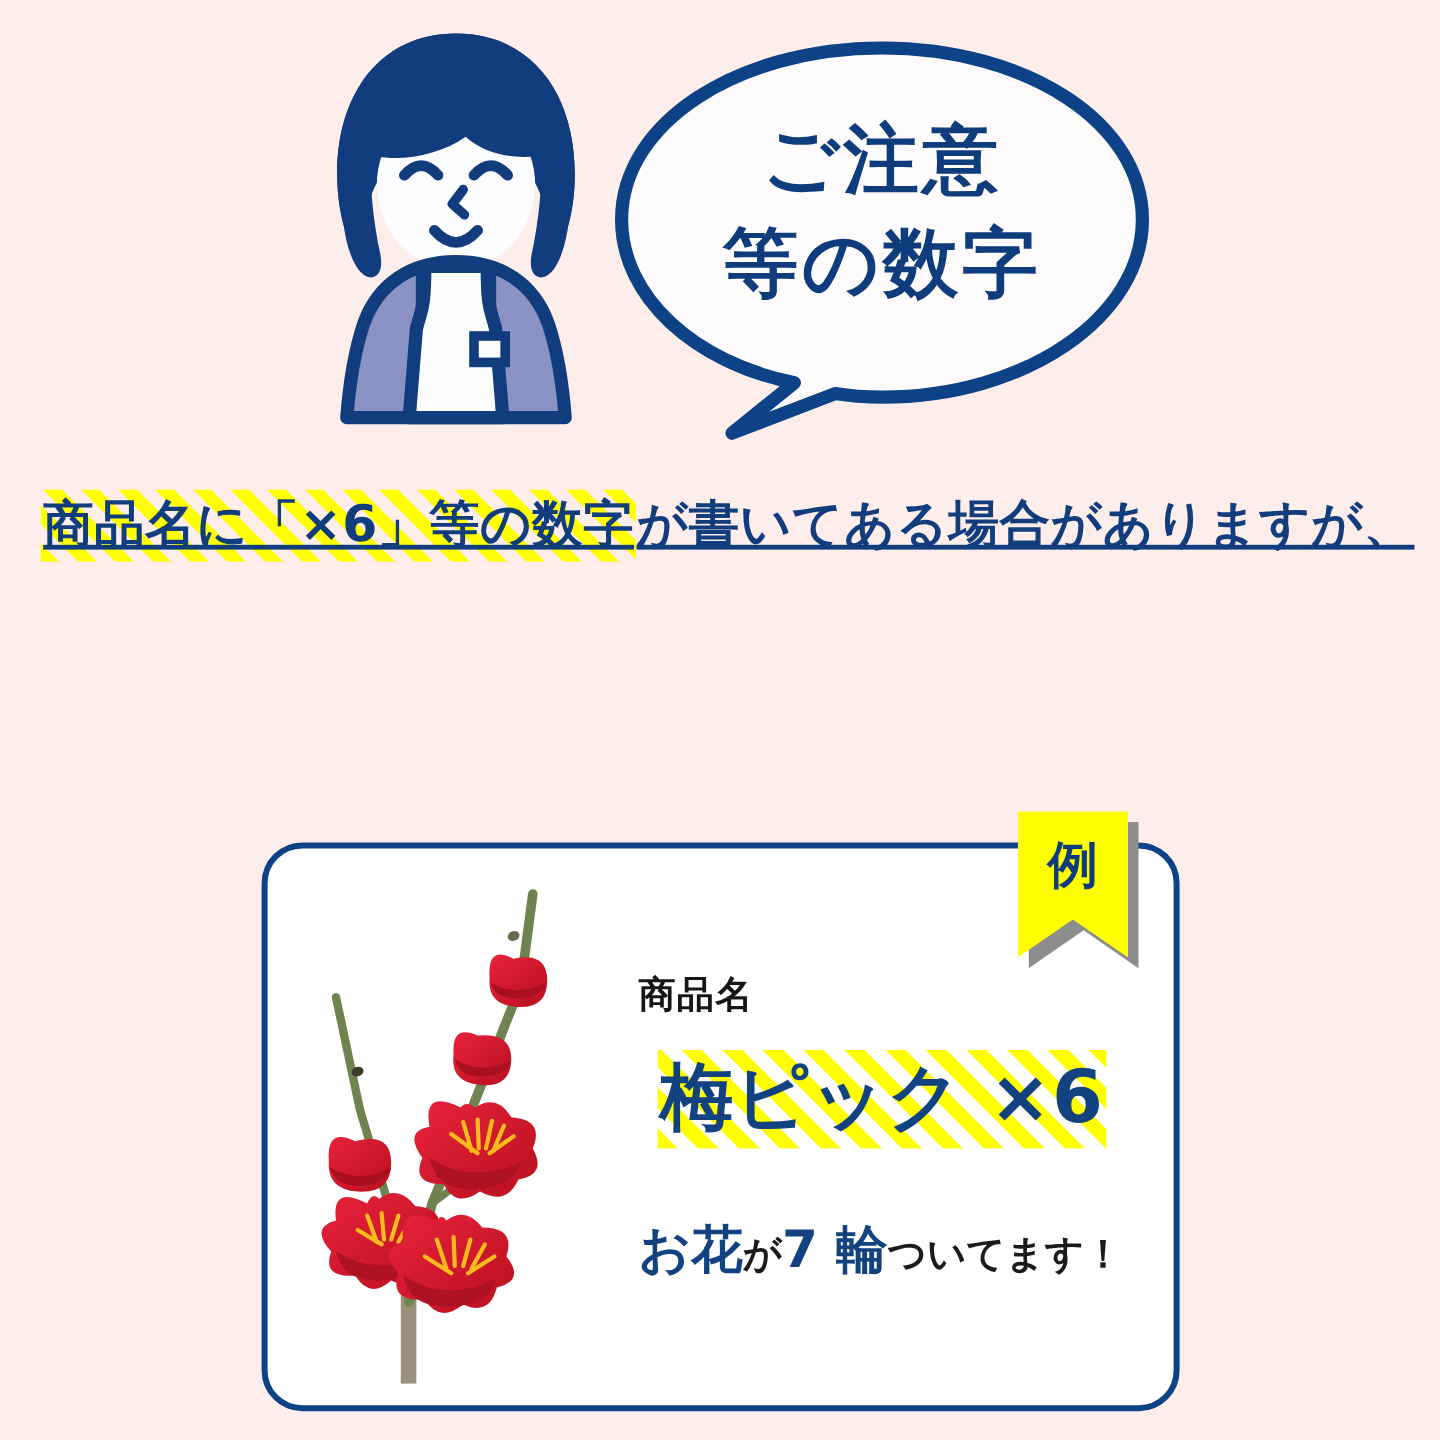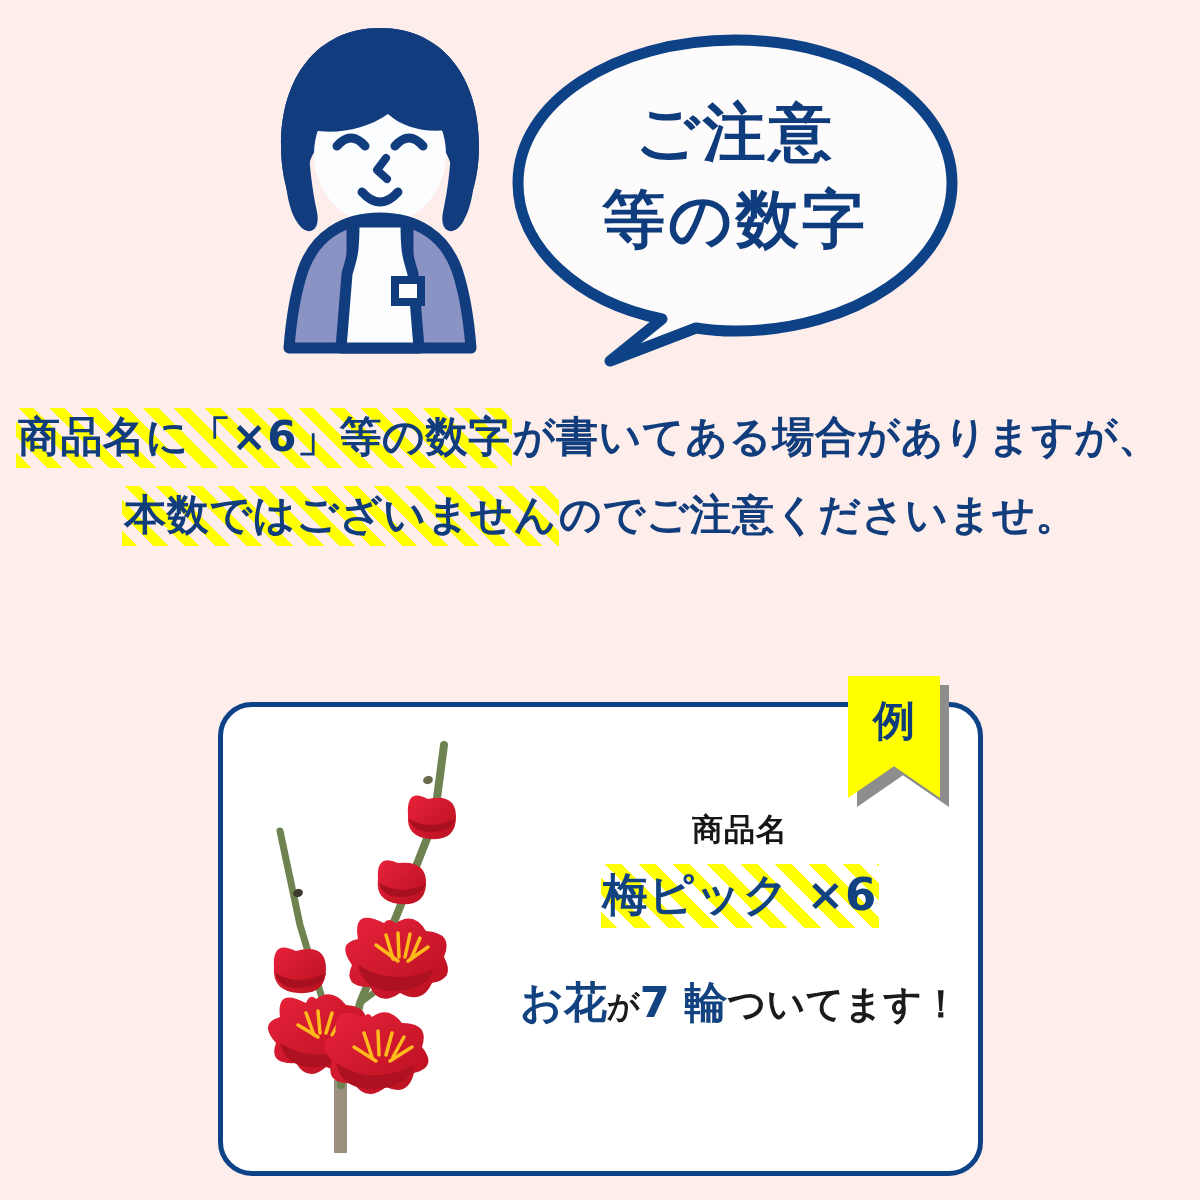--- a/index.html
+++ b/index.html
@@ -70,21 +70,21 @@
   }
   .notice-line {
     display: block;
     color: #123d7d;
     font-size: 42px;
     font-weight: 700;
     line-height: 78px;
     letter-spacing: 0.5px;
     white-space: nowrap;
   }
-  .notice-line.l1 { text-align: left; padding-left: 16px; }
+  .notice-line.l1 { text-align: left; padding-left: 34px; text-decoration: underline; }
 
   
   .mark {
     background-image: repeating-linear-gradient(
       45deg,
       #ffff00 0px,
       #ffff00 11px,
       rgba(255,255,255,0) 11px,
       rgba(255,255,255,0) 22px
     );
@@ -149,60 +149,59 @@
   .flower-art {
     position: absolute;
     left: 248px;
     top: 735px;
     width: 250px;
     height: 420px;
   }
 
   .card-body {
     position: absolute;
-    left: 505px;
+    left: 532px;
     top: 812px;
     width: 470px;
-    text-align: center;
   }
   .field-label {
     color: #161616;
     font-size: 31px;
     font-weight: 700;
     letter-spacing: 1px;
     line-height: 1.1;
     margin: 0 0 14px 0;
   }
   .product-name {
     color: #12427f;
-    font-size: 45px;
+    font-size: 61px;
     font-weight: 700;
     letter-spacing: 1px;
     line-height: 1.28;
-    margin: 6px;
+    margin: 16px;
     display: inline-block;
   }
   .card-note {
     margin: 46px 0 0 0;
     white-space: nowrap;
     line-height: 1.25;
   }
   .card-note .big {
     color: #12427f;
     font-size: 43px;
     font-weight: 700;
   }
   .card-note .small {
     color: #1b1b1b;
     font-size: 32px;
     font-weight: 700;
   }
   .card-note .mid {
     color: #1b1b1b;
-    font-size: 38px;
+    font-size: 32px;
     font-weight: 700;
   }
 </style>
 </head>
 <body>
 
 <div class="stage">
 
   <div class="hero">
 
@@ -247,21 +246,20 @@
       </svg>
       <div class="bubble-text">
         <span class="bubble-line">ご注意</span>
         <span class="bubble-line">等の数字</span>
       </div>
     </div>
   </div>
 
   <div class="notice">
     <span class="notice-line l1"><span class="mark">商品名に「×6」等の数字</span><span>が書いてある場合がありますが、</span></span>
-    <span class="notice-line"><span class="mark">本数ではございません</span><span>のでご注意くださいませ。</span></span>
   </div>
 
   <div class="card"></div>
 
   <div class="ribbon">
     <div class="shadow"></div>
     <div class="flag"></div>
     <div class="label">例</div>
   </div>
 

